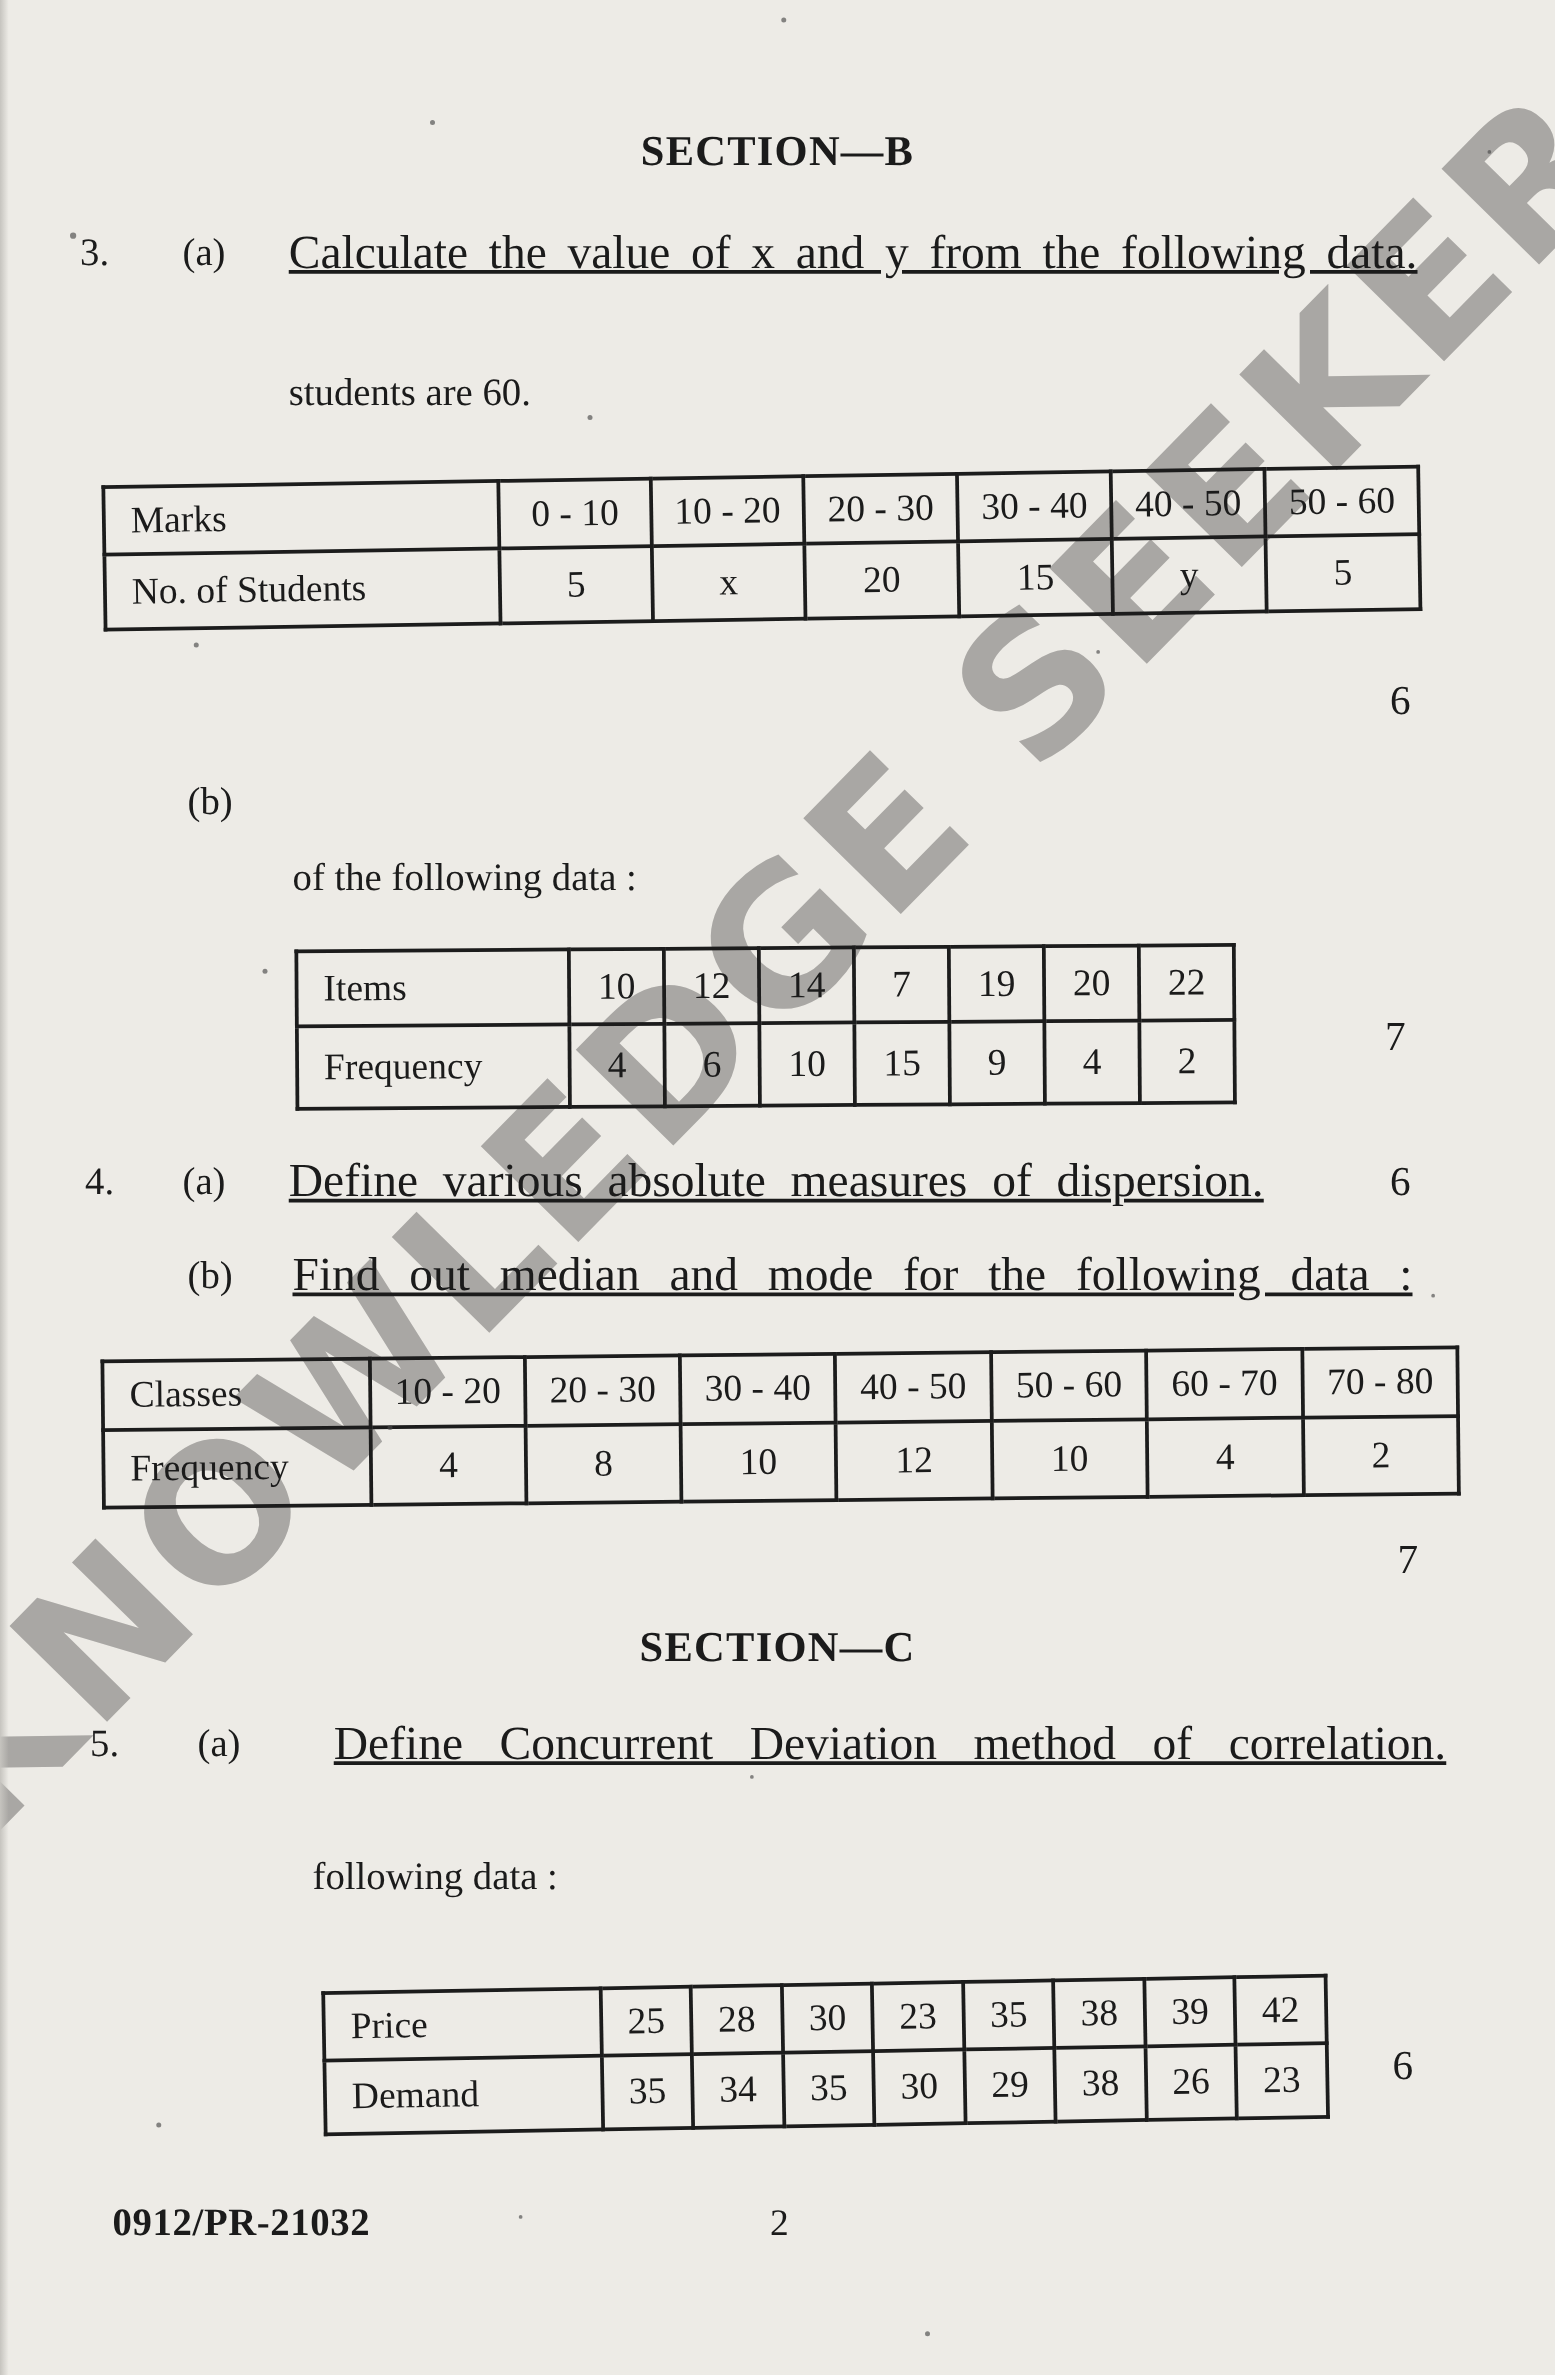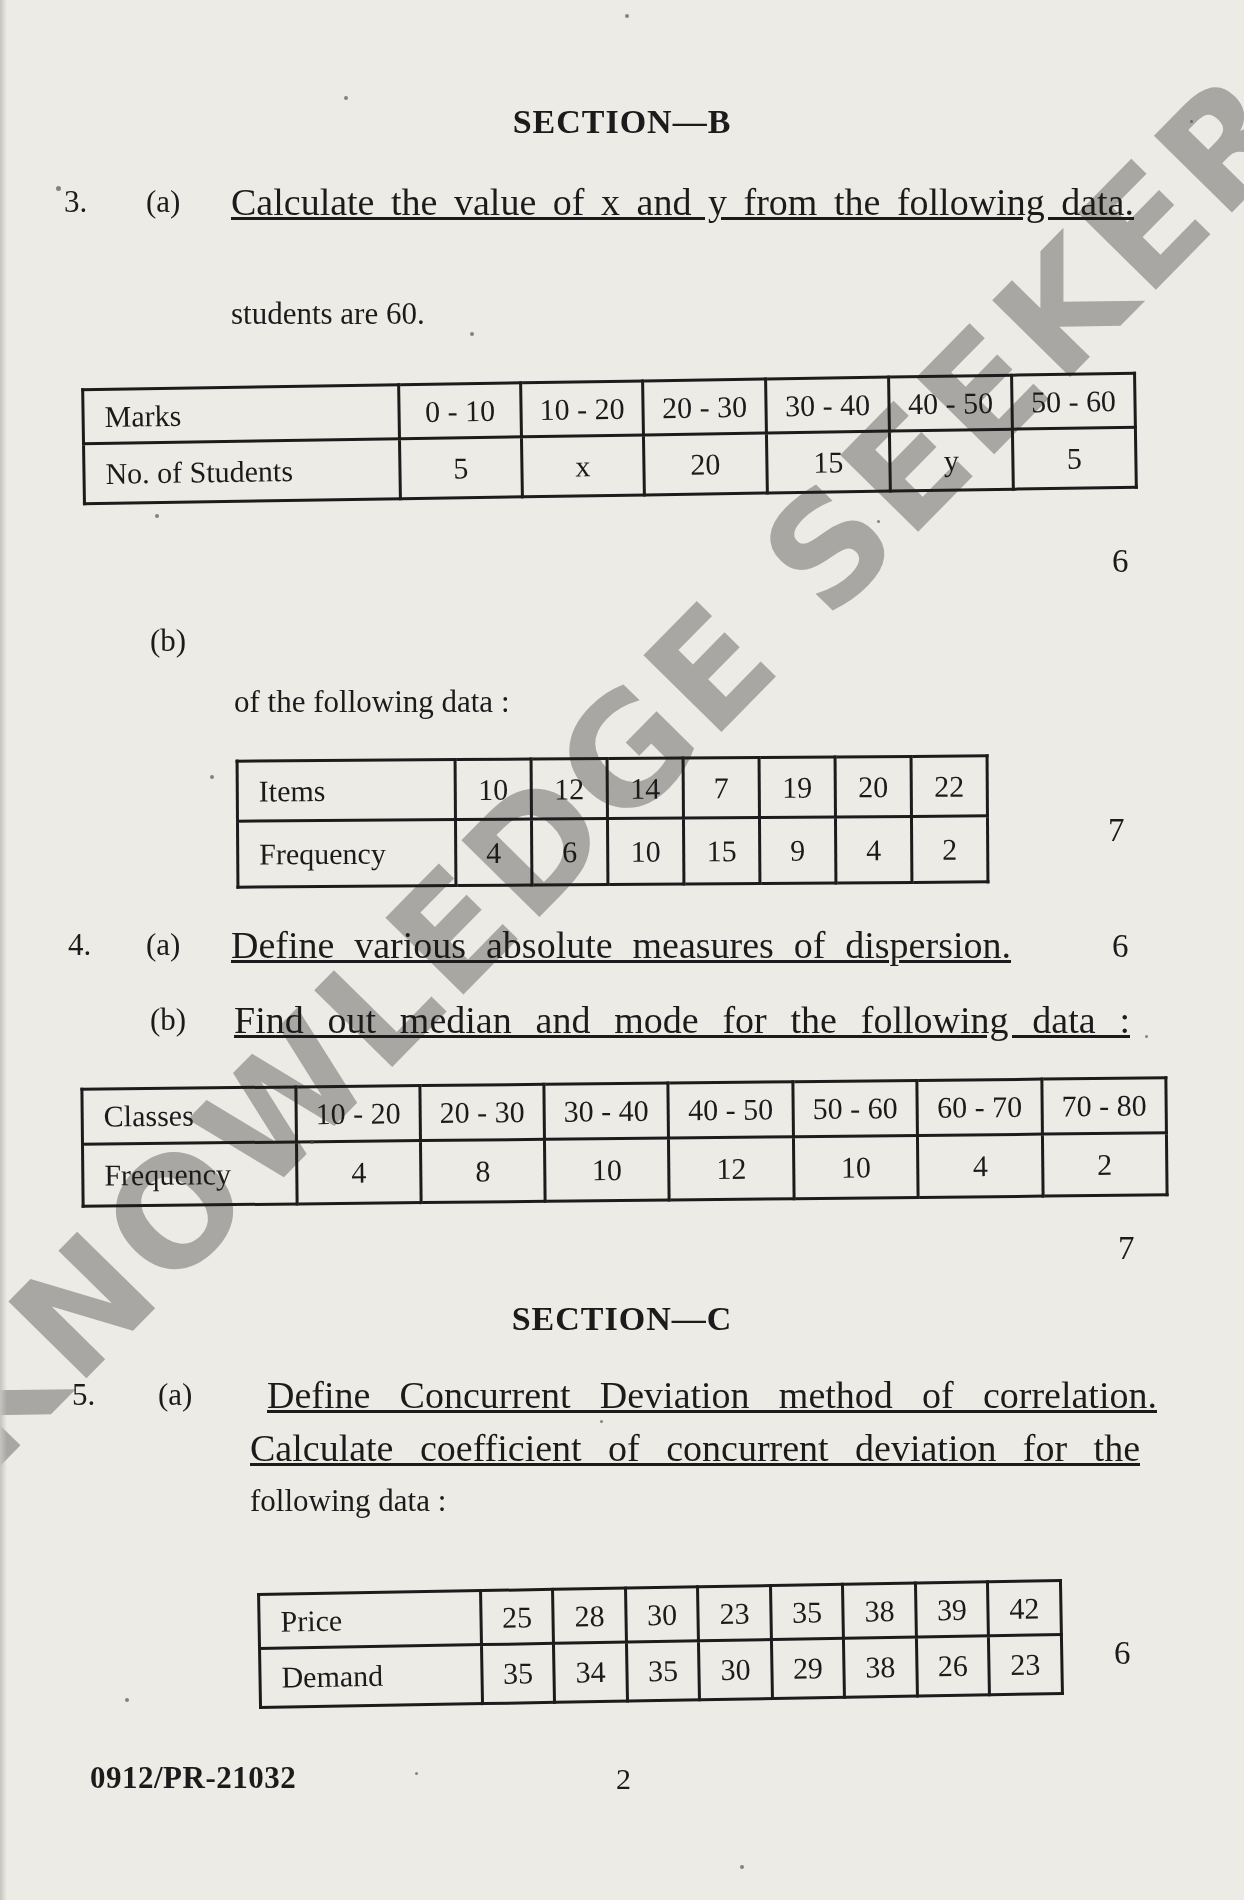--- a/index.html
+++ b/index.html
@@ -179,21 +179,20 @@
     </tbody>
       </table>
 
     <div class="marks" style="left:1118px;top:1230px;">7</div>
 
     <div class="sec-title" style="top:1300px;">SECTION—C</div>
 
     <div class="abs qnum" style="left:72px;top:1377px;">5.</div>
     <div class="abs qlabel" style="left:158px;top:1377px;">(a)</div>
     <div class="jline" style="left:250px;top:1377px;width:890px;margin-left:17px;">Define Concurrent Deviation method of correlation.</div>
-    <div class="jline" style="left:250px;top:1430px;width:890px;">Calculate coefficient of concurrent deviation for the</div>
     <div class="line" style="left:250px;top:1483px;">following data :</div>
 
     <table class="t" style="left:258px;top:1586px;width:802px;transform:rotate(-1deg);">
       <colgroup>
         <col style="width:222px">
           <col style="width:72px">
           <col style="width:73px">
           <col style="width:72px">
           <col style="width:73px">
         <col style="width:72px">

